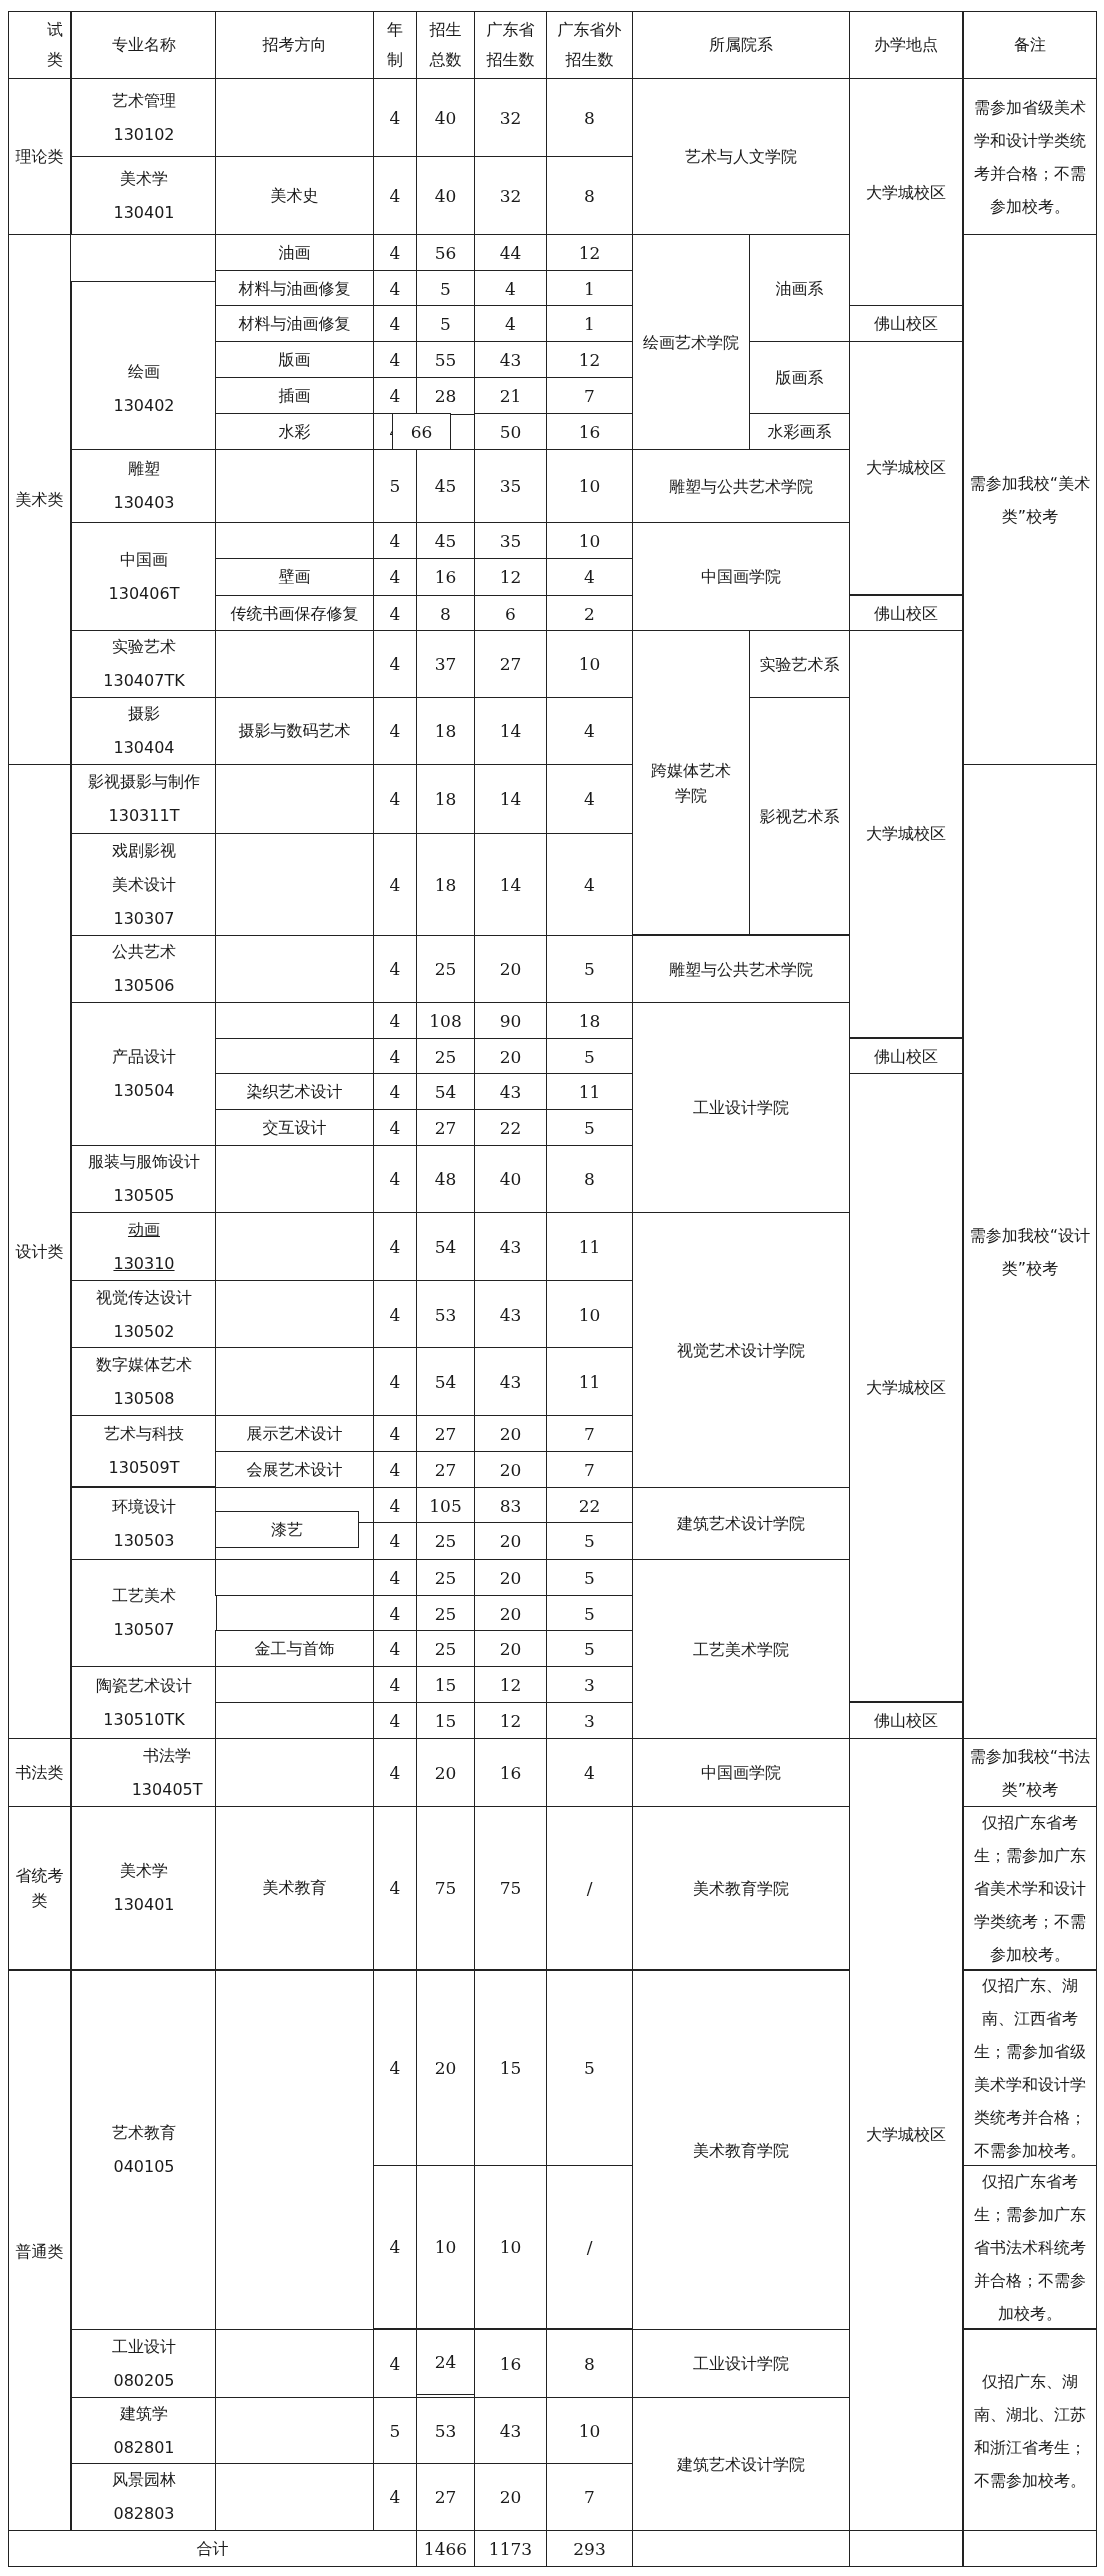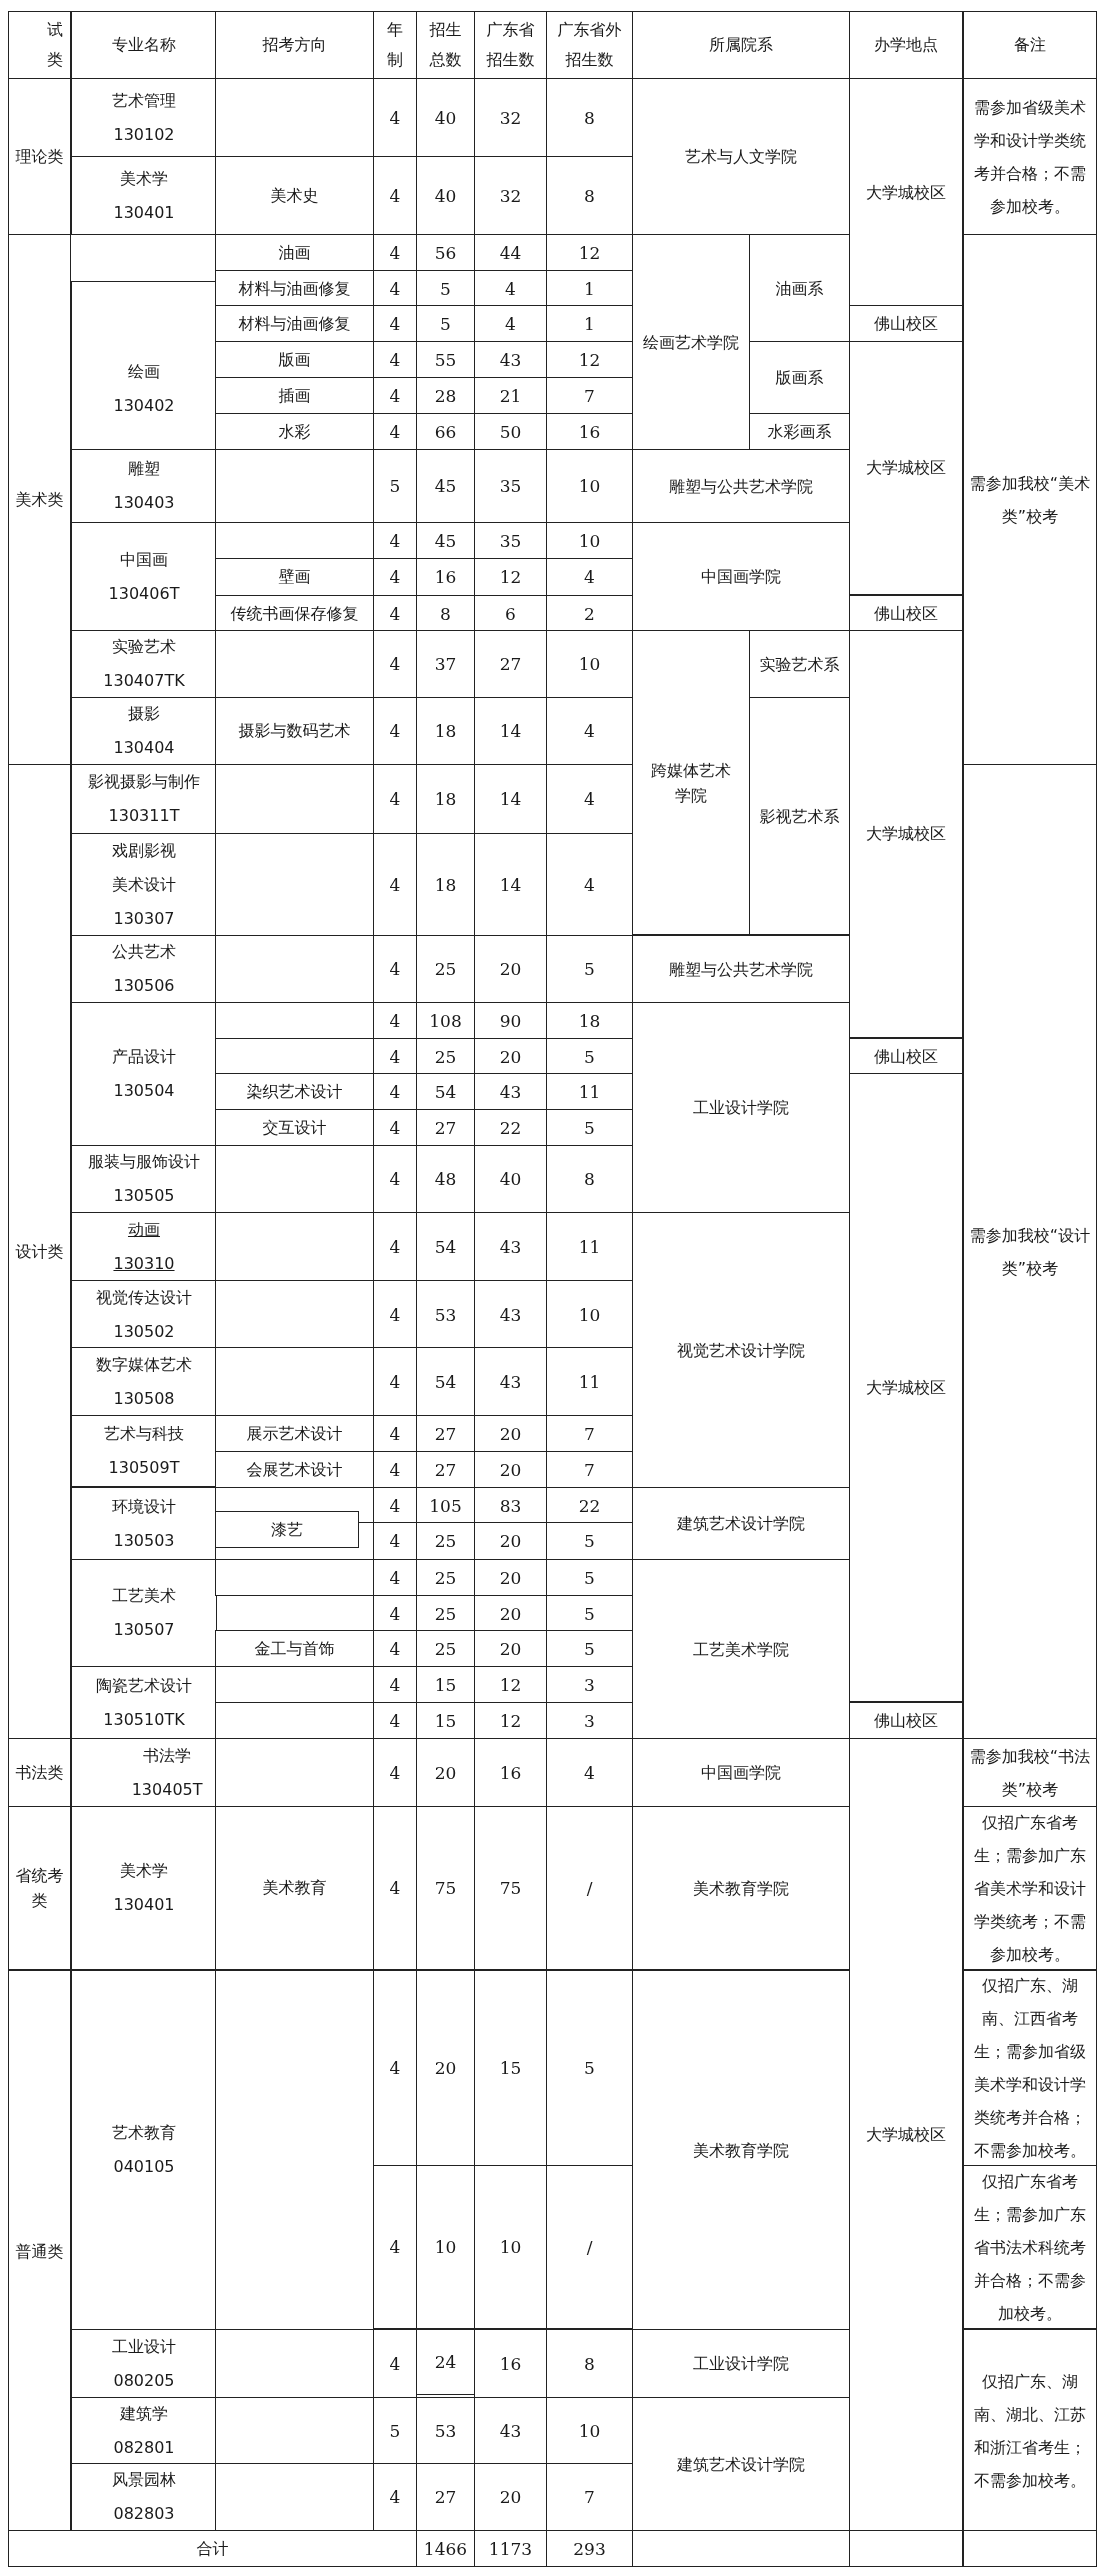--- a/index.html
+++ b/index.html
@@ -278,21 +278,21 @@
     </div>
     <div class="cell num" style="left: 546px; top: 377px; width: 87px; height: 38px;">
       <span>7</span>
     </div>
     <div class="cell " style="left: 215px; top: 413px; width: 159px; height: 37px;">
       <span>水彩</span>
     </div>
     <div class="cell num" style="left: 373px; top: 413px; width: 44px; height: 37px;">
       <span>4</span>
     </div>
-    <div class="cell num" style="left: 416px; top: 413px; width: 59px; height: 37px; align-items: flex-end;">
+    <div class="cell num" style="left: 392px; top: 413px; width: 59px; height: 37px; align-items: flex-end;">
       <span>66</span>
     </div>
     <div class="cell num" style="left: 474px; top: 413px; width: 73px; height: 37px;">
       <span>50</span>
     </div>
     <div class="cell num" style="left: 546px; top: 413px; width: 87px; height: 37px;">
       <span>16</span>
     </div>
     <div class="cell " style="left: 215px; top: 449px; width: 159px; height: 74px;">
       <span></span>

